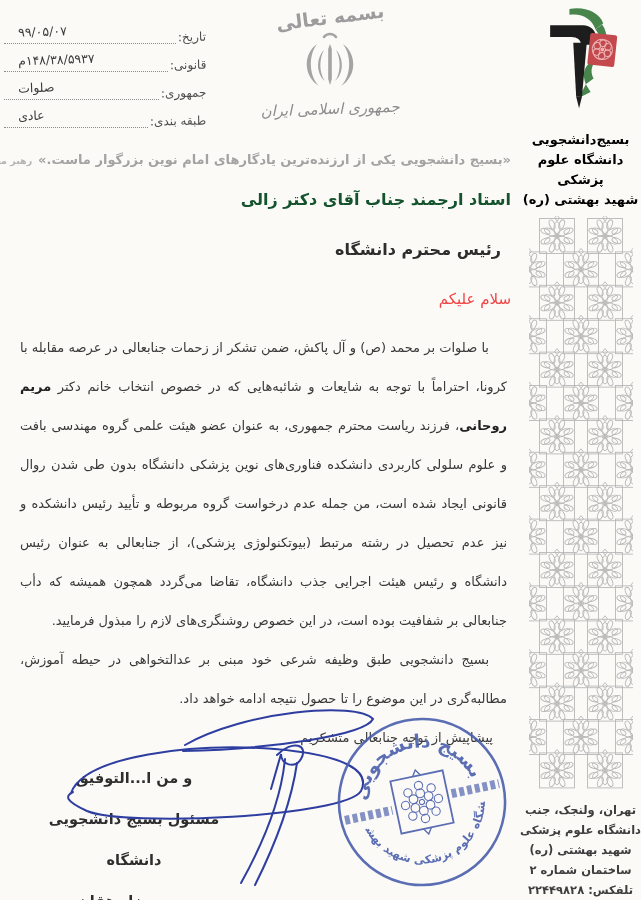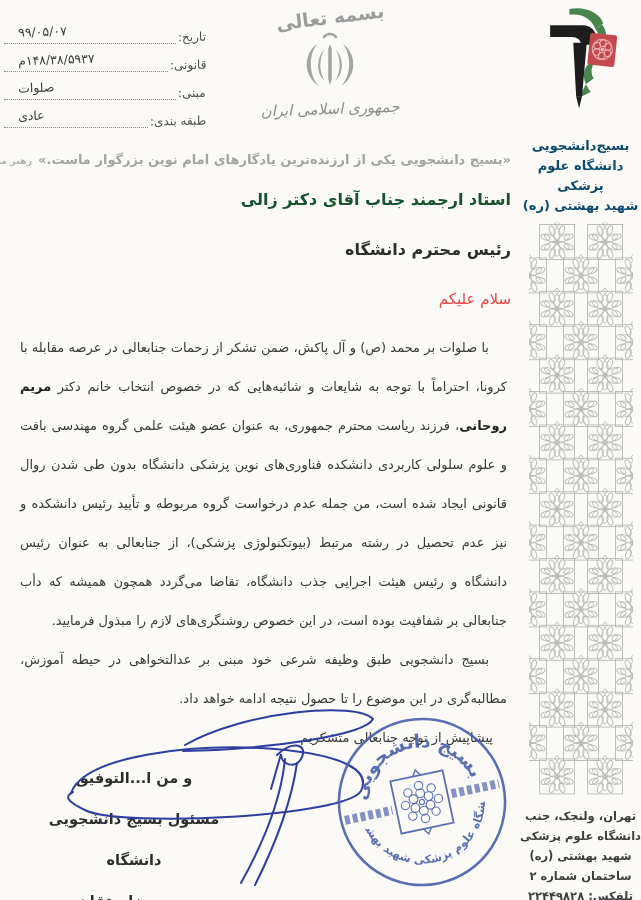--- a/index.html
+++ b/index.html
@@ -16,29 +16,29 @@
   .fdots{flex:1;border-bottom:1.6px dotted #8a8a8a;height:4px;}
   .fval{position:absolute;left:14px;bottom:5px;font-size:12.5px;color:#3b3b3b;direction:rtl;transform:rotate(-2deg);}
   
   .emblem-block{position:absolute;left:228px;top:6px;width:204px;text-align:center;}
   .bismillah{font-size:19px;font-weight:bold;color:#9c9c9c;transform:rotate(-7deg);letter-spacing:1px;}
   .emblem-svg{display:block;margin:0 auto;opacity:.8;}
   .country{font-size:15px;font-style:italic;color:#8c8c8c;transform:rotate(-2deg);letter-spacing:1px;}
   
   .sidebar{position:absolute;right:0;top:0;width:121px;height:900px;}
   .logo-svg{display:block;margin:8px auto 0;}
-  .org{ text-align:center;font-weight:bold;font-size:13px;line-height:20px;color:#0c4a6e;margin-top:20px;direction:rtl;}
+  .org{ text-align:center;font-weight:bold;font-size:13px;line-height:20px;color:#000000;margin-top:14px;direction:rtl;}
   .orn-svg{display:block;margin:6px auto 0;}
   .address{margin-top:4px;font-weight:bold;font-size:11.5px;line-height:20px;color:#3d3d3d;text-align:center;direction:rtl;}
   
   .letter{position:absolute;left:24px;top:0;width:487px;direction:rtl;}
   .slogan{position:absolute;top:152px;right:0;width:100%;text-align:right;font-size:13px;font-weight:bold;color:#a3a3a3;white-space:nowrap;}
   .slogan .attr{font-size:9.5px;color:#b3b3b3;margin-right:6px;font-weight:bold;}
   .addr1{position:absolute;top:190px;right:0;font-weight:bold;font-size:16px;color:#14532d;}
-  .addr2{position:absolute;top:240px;right:0;font-weight:bold;font-size:16px;color:#2d2d2d;}
+  .addr2{position:absolute;top:240px;right:10px;font-weight:bold;font-size:16px;color:#2d2d2d;}
   .salute{position:absolute;top:290px;right:0;font-size:15px;color:#ef4444;}
   .bodytext{position:absolute;top:328px;right:4px;width:100%;font-size:13px;line-height:39px;text-align:justify;color:#393939;}
   .bodytext p{margin:0;}
   .bodytext p.ind{text-indent:18px;}
   .closing{text-align:right;padding-right:14px;}
   b.inline{color:#222;}
   
   .sigblock{position:absolute;left:26px;top:758px;width:216px;text-align:center;font-weight:bold;font-size:14.5px;line-height:41px;color:#2e2e2e;direction:rtl;}
   .sig-svg{position:absolute;left:35px;top:693px;pointer-events:none;}
   .stamp-svg{position:absolute;left:333px;top:712px;transform:rotate(-12deg);opacity:.9;}
@@ -52,21 +52,21 @@
     <span class="flabel">تاریخ:</span>
     <span class="fdots"></span>
   </div>
   <div class="frow">
     <span class="fval">۱۴۸/۳۸/۵۹۳۷م</span>
     <span class="flabel">قانونی:</span>
     <span class="fdots"></span>
   </div>
   <div class="frow">
     <span class="fval">صلوات</span>
-    <span class="flabel">مبنی:</span>
+    <span class="flabel">جمهوری:</span>
     <span class="fdots"></span>
   </div>
   <div class="frow">
     <span class="fval">عادی</span>
     <span class="flabel">طبقه بندی:</span>
     <span class="fdots"></span>
   </div>
 </div>
 
 <div class="emblem-block">

